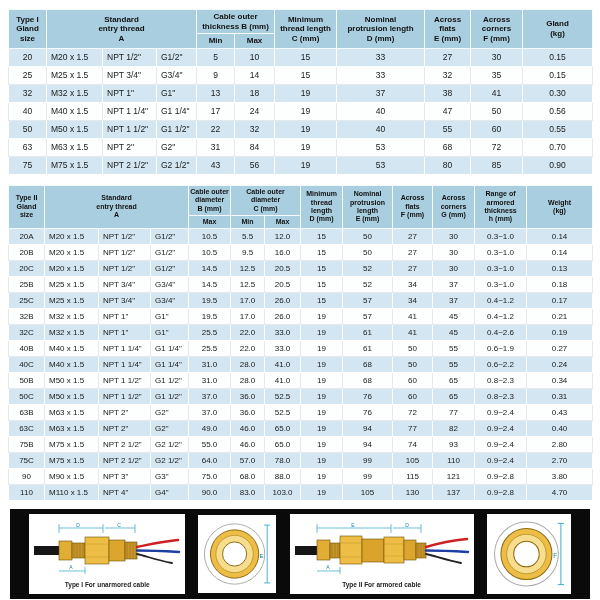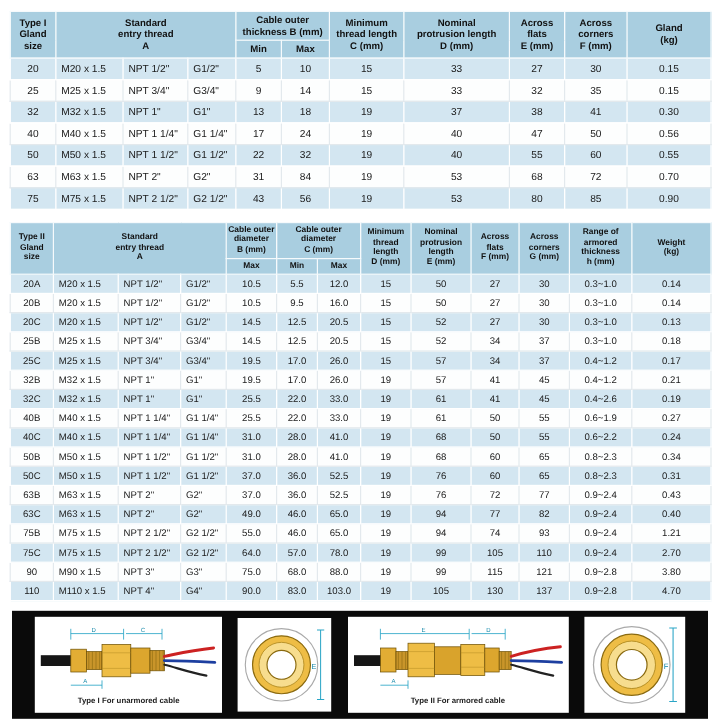--- a/index.html
+++ b/index.html
@@ -463,21 +463,21 @@
             <td class="left">NPT 2 1/2"</td>
             <td class="left">G2 1/2"</td>
             <td>55.0</td>
             <td>46.0</td>
             <td>65.0</td>
             <td>19</td>
             <td>94</td>
             <td>74</td>
             <td>93</td>
             <td>0.9~2.4</td>
-            <td>1.21</td>
+            <td>2.80</td>
           </tr>
           <tr class="shade">
             <td>75C</td>
             <td class="left">M75 x 1.5</td>
             <td class="left">NPT 2 1/2"</td>
             <td class="left">G2 1/2"</td>
             <td>64.0</td>
             <td>57.0</td>
             <td>78.0</td>
             <td>19</td>

